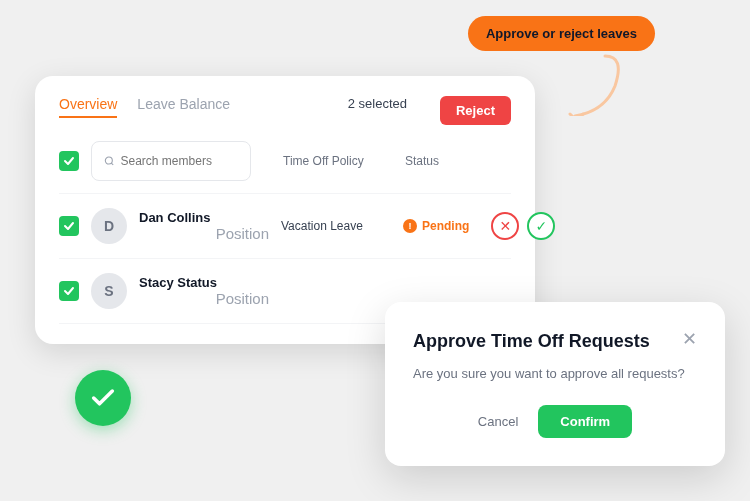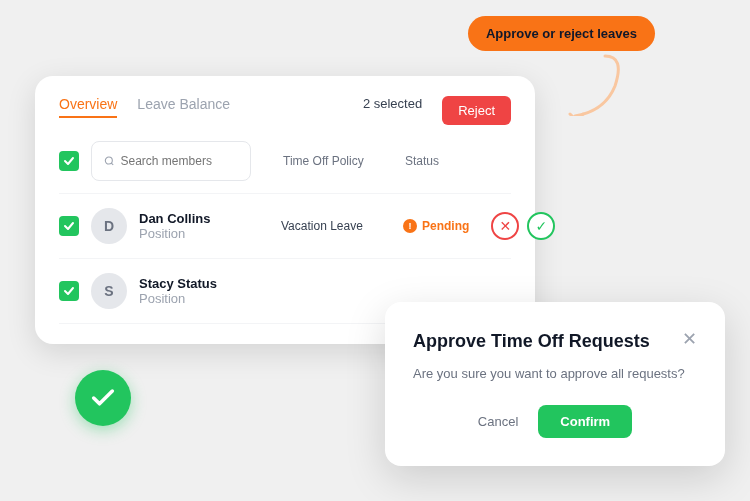--- a/index.html
+++ b/index.html
@@ -84,22 +84,23 @@
       margin-left: 48px;
     }
 
     .btn-reject {
       background: #ef4444;
       color: white;
       border: none;
       padding: 7px 16px;
       border-radius: 6px;
       font-size: 13px;
-      font-weight: 400;
-      cursor: pointer;
+      font-weight: 700;
+      cursor: pointer;
+      margin-left: 13px;
     }
 
     .btn-approve {
       background: #22c55e;
       color: white;
       border: none;
       padding: 7px 16px;
       border-radius: 6px;
       font-size: 13px;
       font-weight: 600;
@@ -181,22 +182,23 @@
       flex: 0 0 130px;
     }
 
     .employee-name {
       font-size: 13px;
       font-weight: 600;
       color: #111827;
     }
 
     .employee-position {
-      font-size: 13px;
+      font-size: 15px;
       color: #9ca3af;
+      text-align: right;
     }
 
     .time-off-label {
       flex: 0 0 110px;
       font-size: 12px;
       color: #374151;
     }
 
     .status-pending {
       display: flex;

